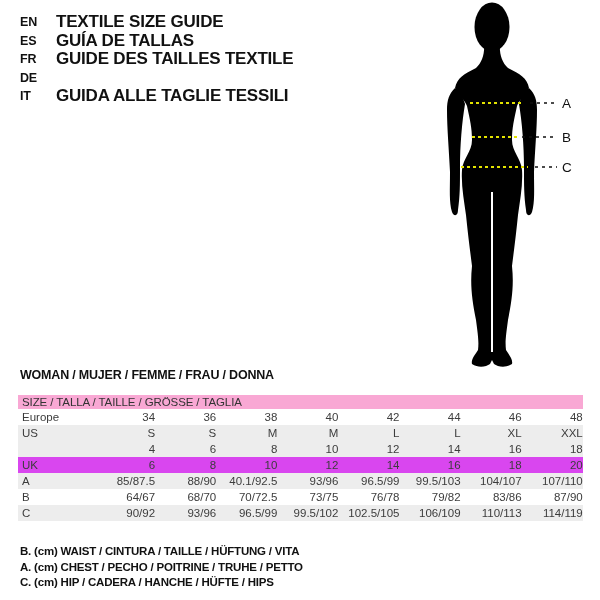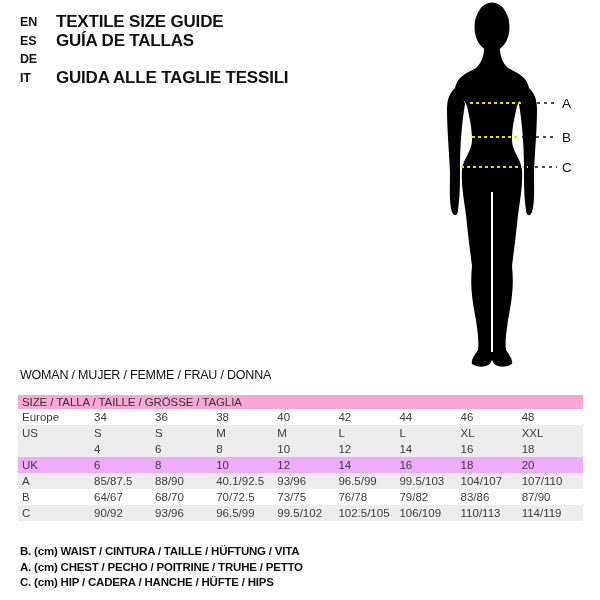--- a/index.html
+++ b/index.html
@@ -11,28 +11,28 @@
   .lang-list { position:absolute; left:20px; top:13px; }
   .lang-row { display:flex; height:18.5px; align-items:center; }
   .lang-code { width:36px; font-weight:bold; font-size:12.5px; color:#111; letter-spacing:-0.2px; }
   .lang-label { font-weight:bold; font-size:17px; color:#111; letter-spacing:-0.2px; white-space:nowrap; }
 
   
   .figure-wrap { position:absolute; left:430px; top:0; width:148px; height:378px; }
   .marker-label { font-size:13.5px; fill:#111; font-family:"Liberation Sans", sans-serif; }
 
   
-  .category-line { position:absolute; left:20px; top:368px; font-weight:normal; font-size:12.5px; color:#111; letter-spacing:-0.2px; }
+  .category-line { position:absolute; left:20px; top:368px; font-weight:bold; font-size:12.5px; color:#111; letter-spacing:-0.2px; }
 
   
   .size-table { position:absolute; left:18px; top:395px; width:565px; font-size:11.5px; color:#3c3c3c; }
   .size-table-header { height:14px; line-height:14px; padding-left:4px; color:#333; letter-spacing:-0.1px; }
   .size-row { display:flex; height:16px; align-items:center; }
   .size-row-label { width:76px; padding-left:4px; white-space:nowrap; }
-  .size-cell { width:61.1px; text-align:left; white-space:nowrap; }
+  .size-cell { width:61.1px; text-align:right; white-space:nowrap; }
 
   
   .legend { position:absolute; left:20px; top:545px; }
   .legend-line { height:15.5px; font-weight:bold; font-size:11.5px; color:#111; letter-spacing:-0.2px; white-space:nowrap; }
 </style>
 </head>
 <body>
 
 <div id="canvas">
 
@@ -41,20 +41,24 @@
       <div class="lang-row">
         <span class="lang-code">EN</span>
         <span class="lang-label">TEXTILE SIZE GUIDE</span>
       </div>
 
       <div class="lang-row">
         <span class="lang-code">ES</span>
         <span class="lang-label">GUÍA DE TALLAS</span>
       </div>
 
+      <div class="lang-row">
+        <span class="lang-code">FR</span>
+        <span class="lang-label">GUIDE DES TAILLES TEXTILE</span>
+      </div>
 
       <div class="lang-row">
         <span class="lang-code">DE</span>
       </div>
 
       <div class="lang-row">
         <span class="lang-code">IT</span>
         <span class="lang-label">GUIDA ALLE TAGLIE TESSILI</span>
       </div>
 
@@ -159,21 +163,21 @@
         <span class="size-cell">4</span>
         <span class="size-cell">6</span>
         <span class="size-cell">8</span>
         <span class="size-cell">10</span>
         <span class="size-cell">12</span>
         <span class="size-cell">14</span>
         <span class="size-cell">16</span>
         <span class="size-cell">18</span>
       </div>
 
-      <div class="size-row" style="background-color: #f0abfc;">
+      <div class="size-row" style="background-color: #d946ef;">
         <span class="size-row-label">UK</span>
         <span class="size-cell">6</span>
         <span class="size-cell">8</span>
         <span class="size-cell">10</span>
         <span class="size-cell">12</span>
         <span class="size-cell">14</span>
         <span class="size-cell">16</span>
         <span class="size-cell">18</span>
         <span class="size-cell">20</span>
       </div>

